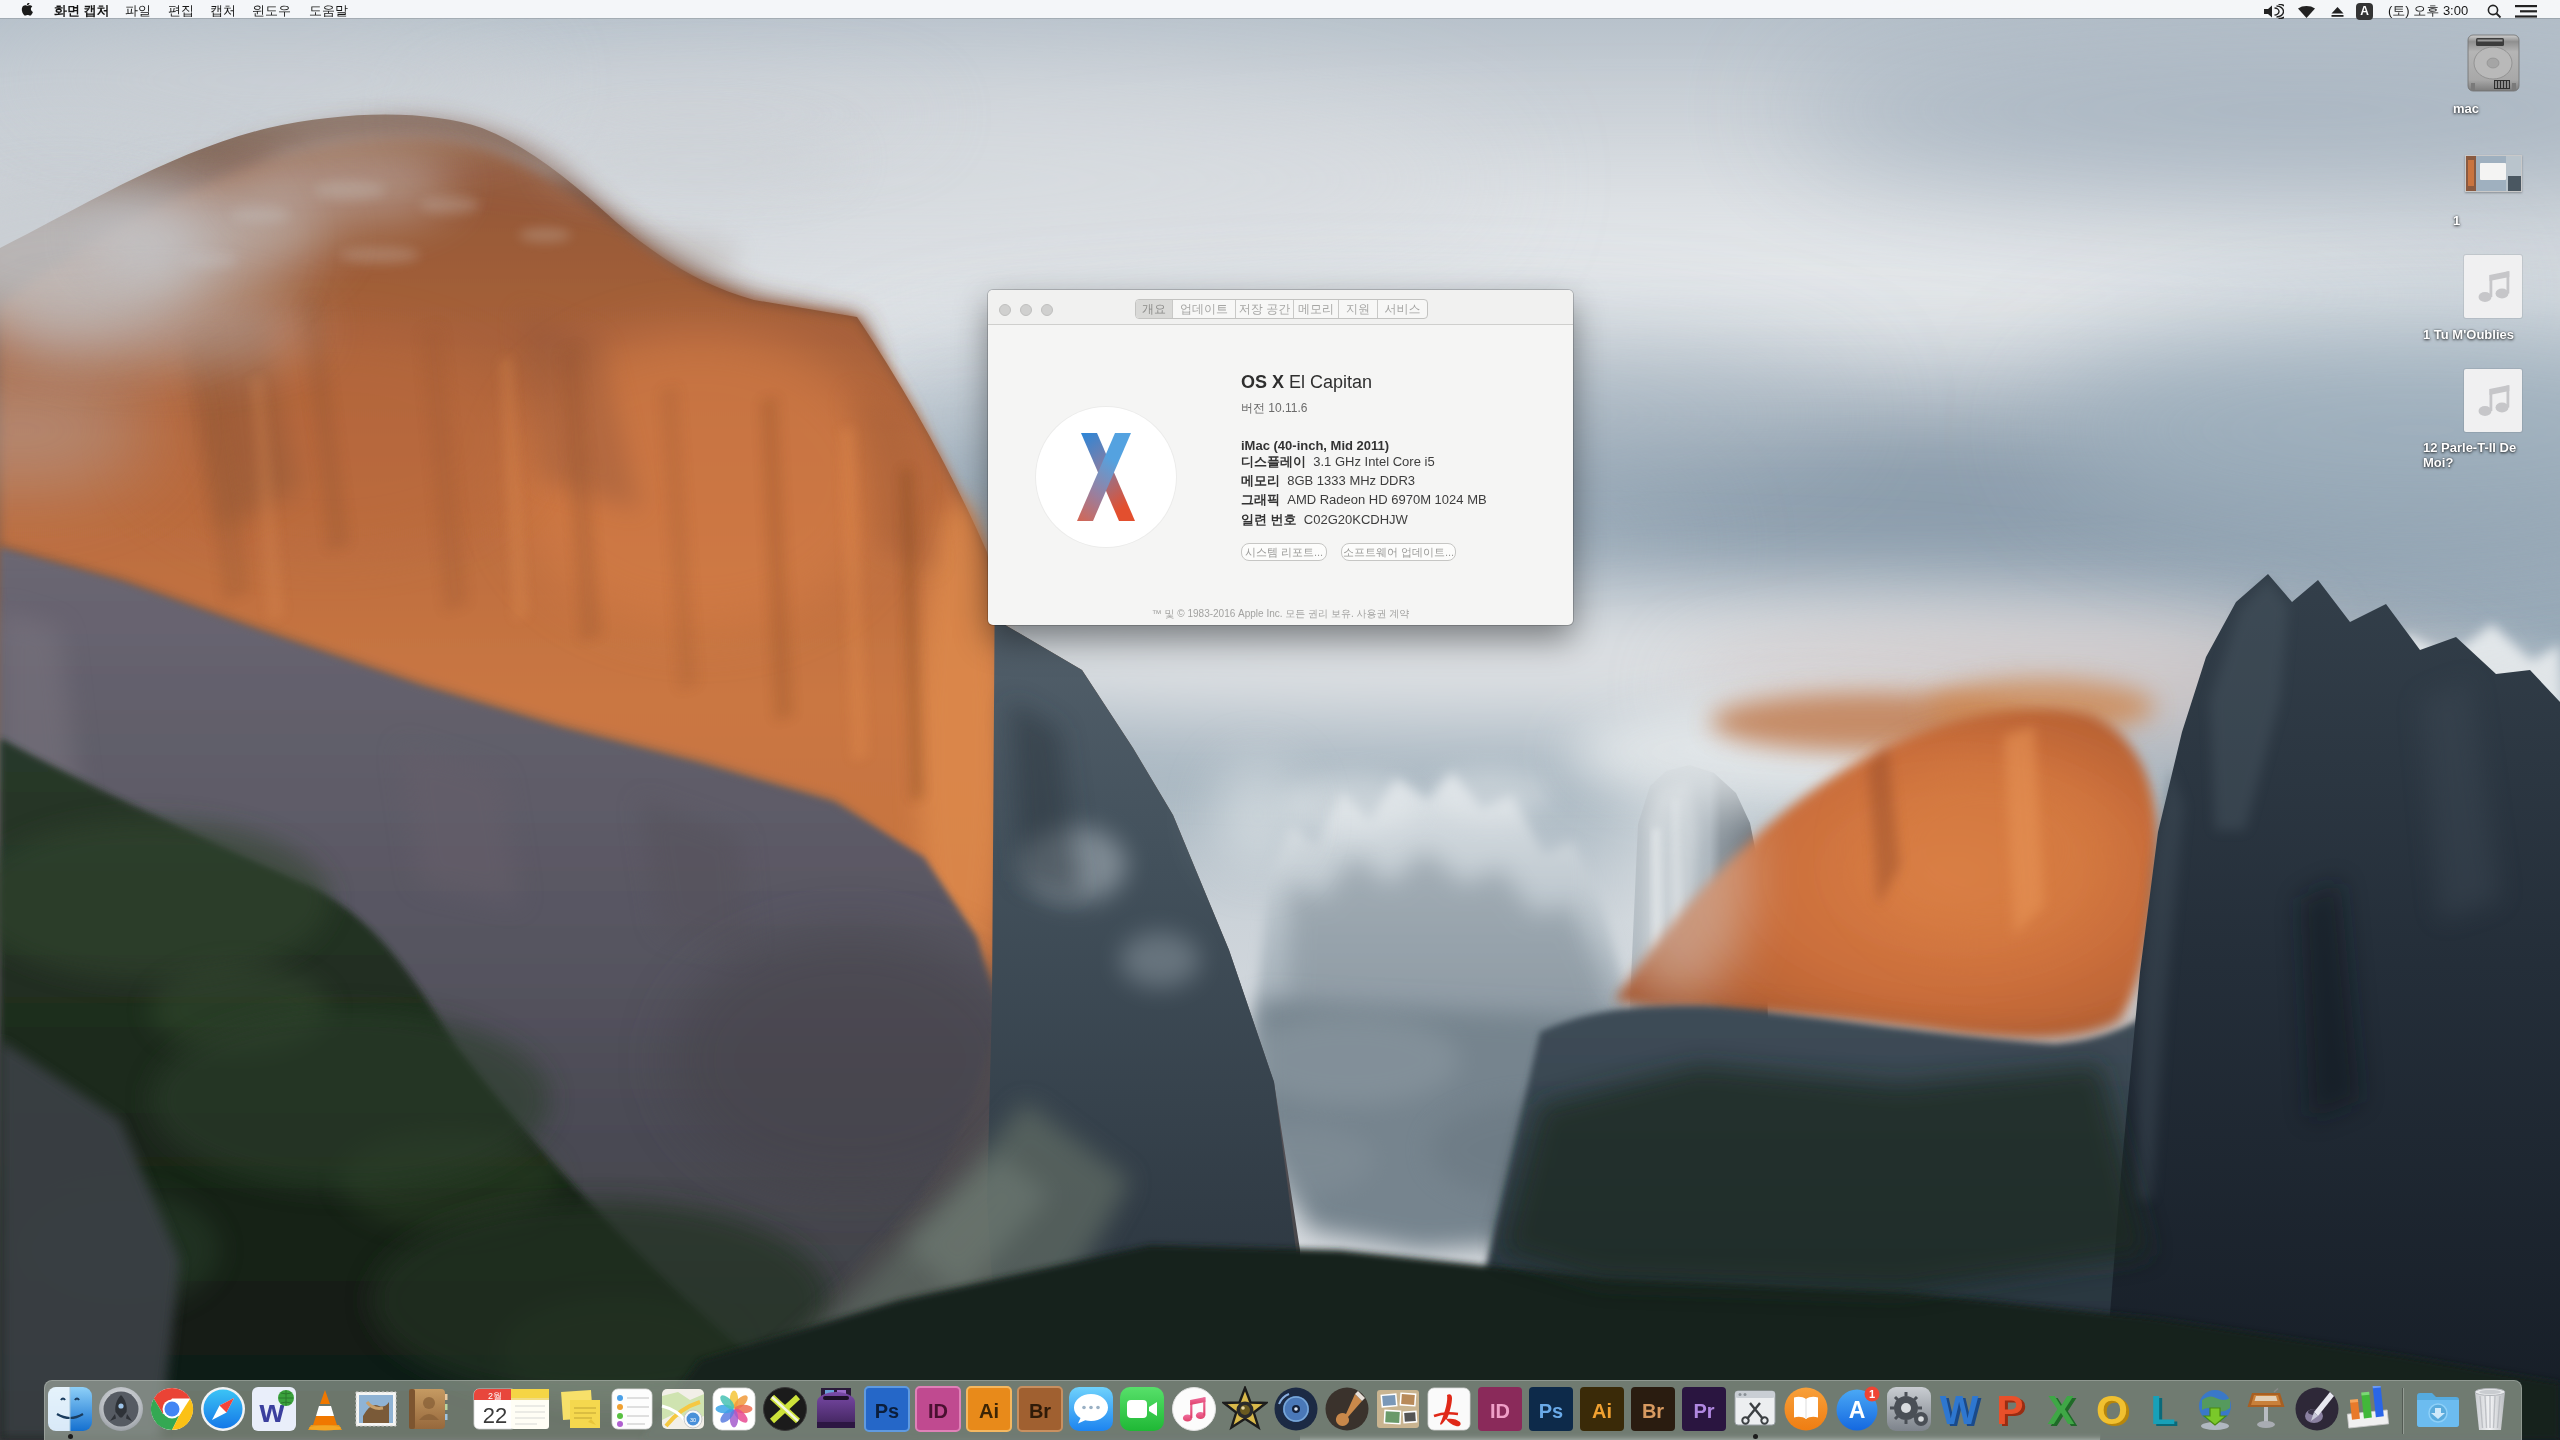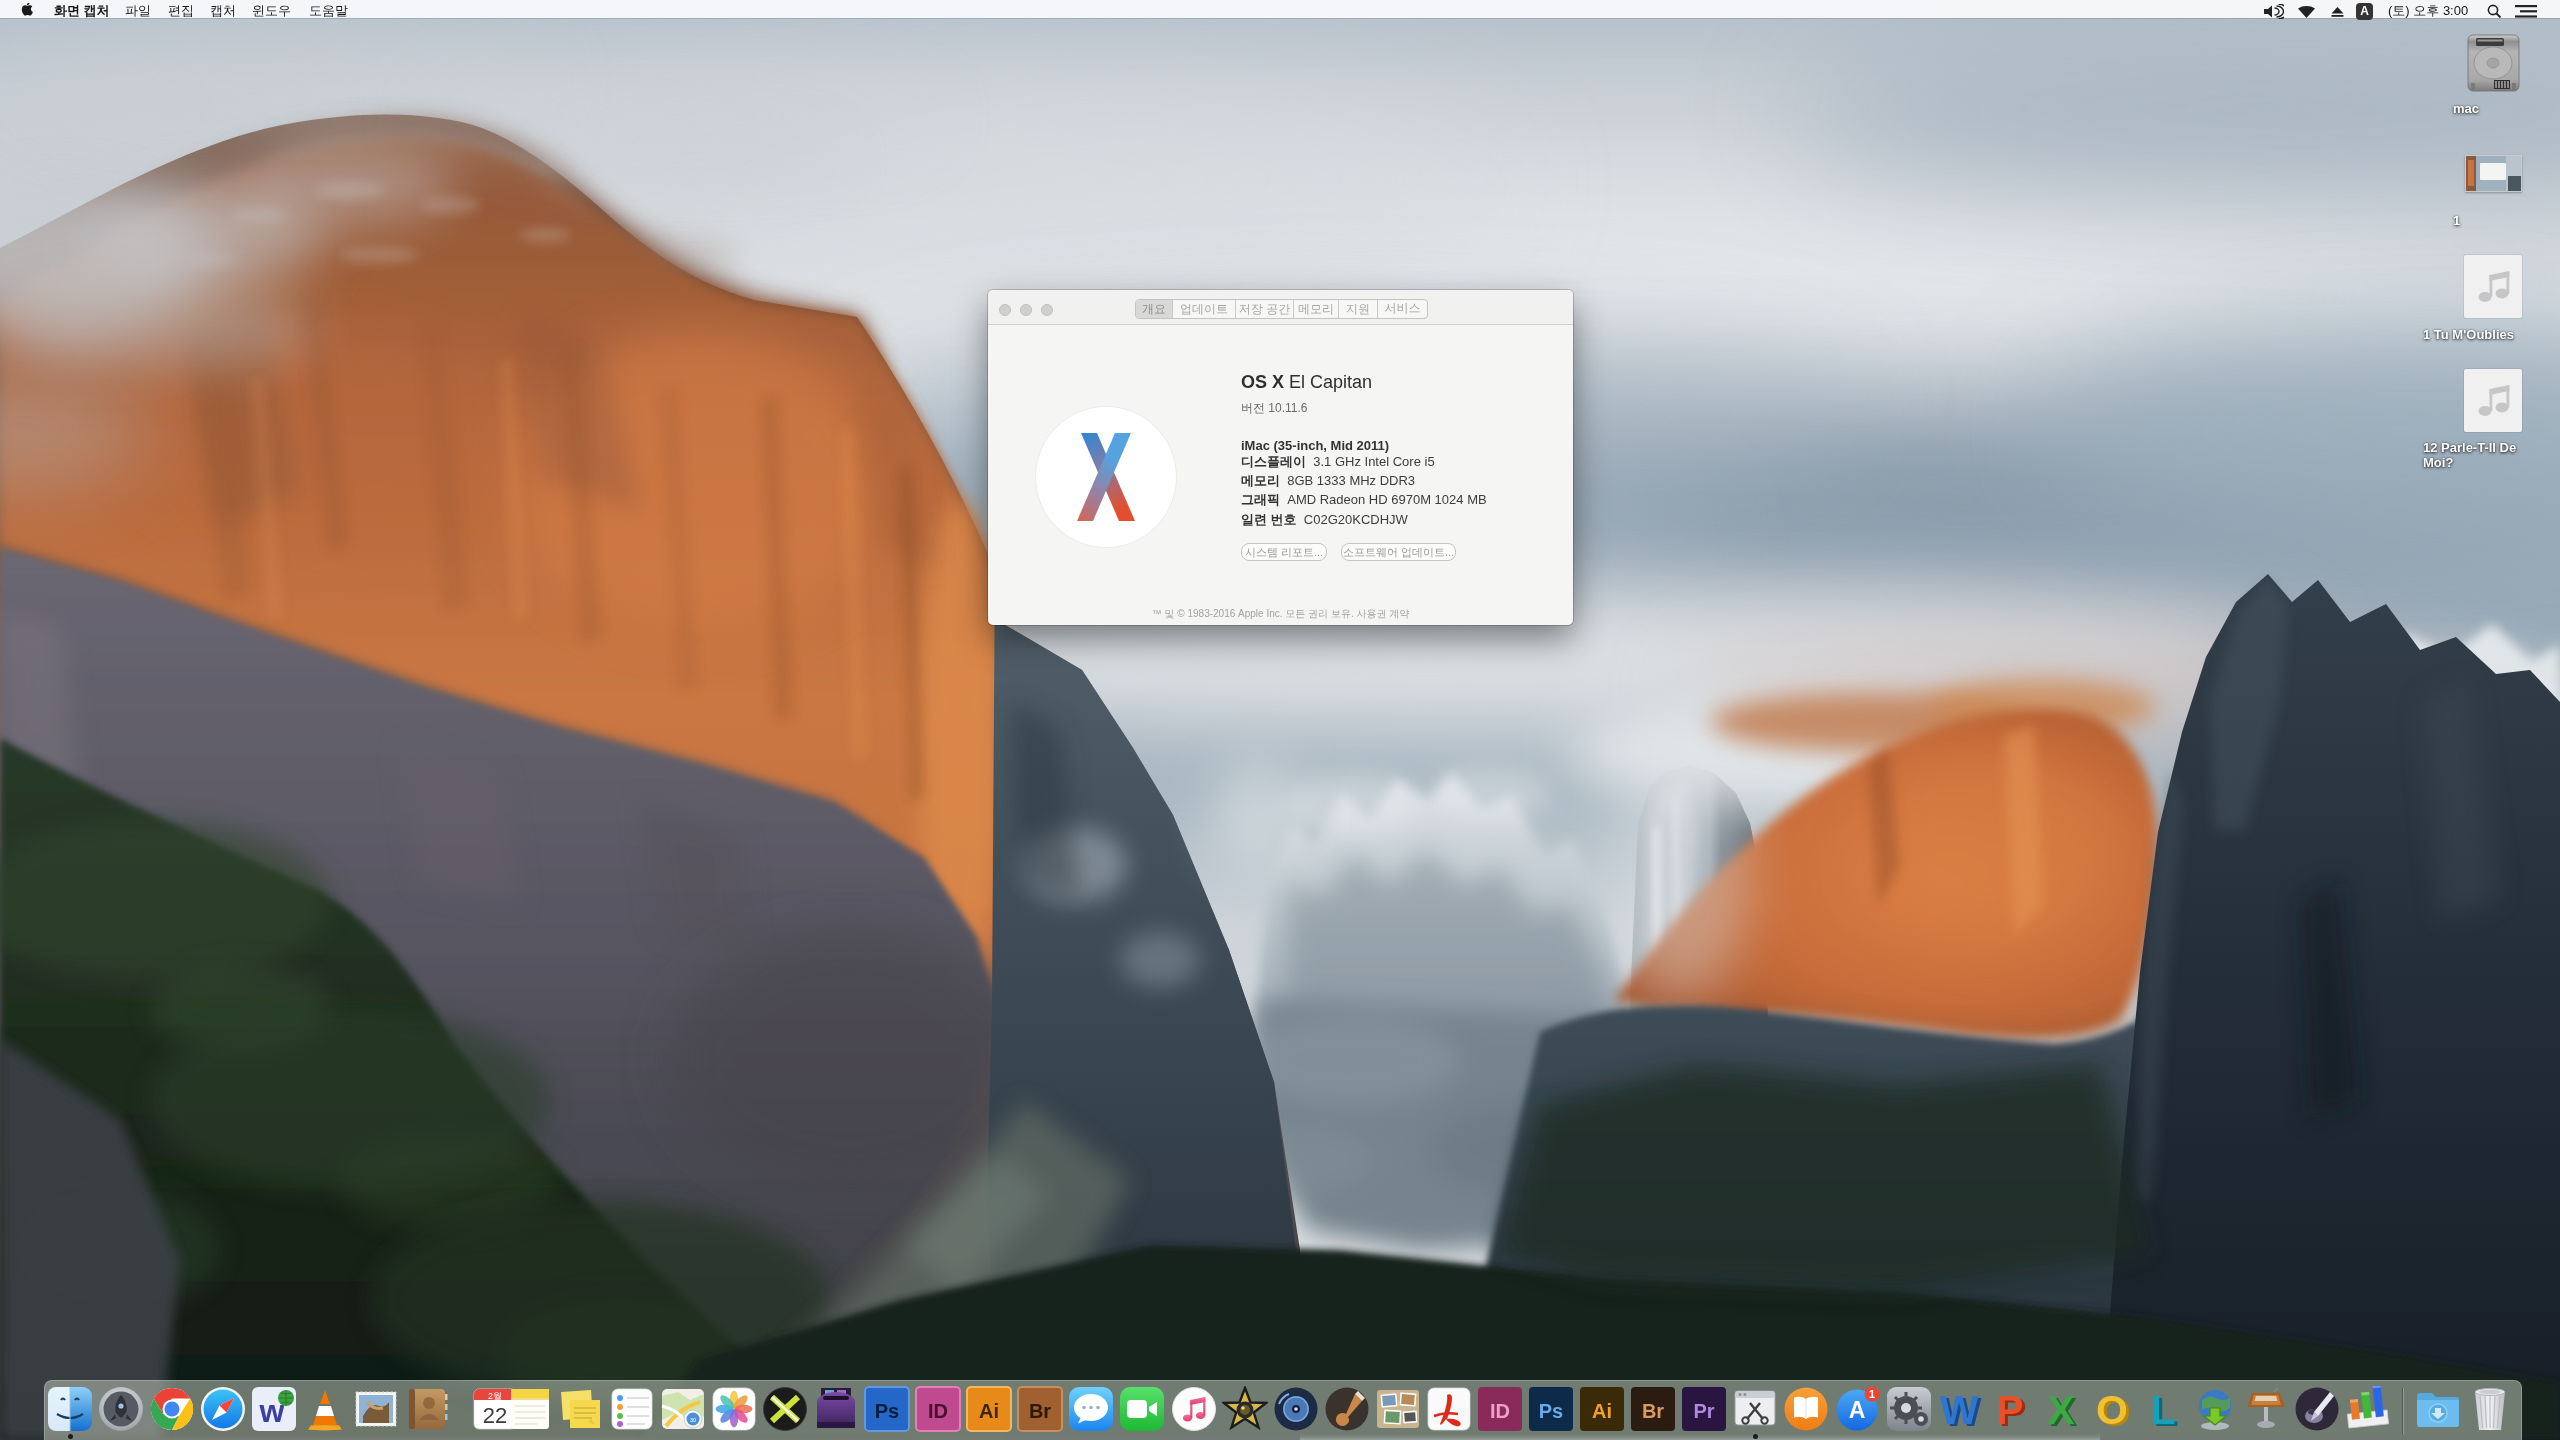--- a/index.html
+++ b/index.html
@@ -7,21 +7,21 @@
   #wall { position:absolute; left:0; top:0; width:2560px; height:1440px; }
 
   #menubar { position:absolute; left:0; top:0; width:2560px; height:18px; background:rgba(246,248,250,0.97); box-shadow:0 1px 0 rgba(0,0,0,0.12); z-index:40; }
   .mi { position:absolute; top:0; height:22px; line-height:22px; font-size:13px; color:#161616; }
   .mi.b { font-weight:bold; }
   #win { position:absolute; left:988px; top:290px; width:585px; height:335px; background:#f5f5f4; border-radius:5px; box-shadow:0 0 0 1px rgba(0,0,0,0.18), 0 14px 34px rgba(0,0,0,0.42); z-index:30; }
   #tbar { position:absolute; left:0; top:0; width:100%; height:35px; background:#f1f1f0; border-bottom:1px solid #cfcfcd; border-radius:5px 5px 0 0; }
   .tl { position:absolute; top:14px; width:12px; height:12px; border-radius:50%; background:#d0d0cf; border:1px solid #bfbfbe; }
   #tabs { position:absolute; left:147px; top:9px; height:20px; display:flex; border:1px solid #c3c3c1; border-radius:4px; overflow:hidden; background:#f7f7f6; }
   .tab { height:18px; line-height:18px; font-size:12px; color:#a6a6a4; text-align:center; border-right:1px solid #c9c9c7; }
-  .tab:last-child { border-right:none;font-family:Liberation Mono, monospace; }
+  .tab:last-child { border-right:none; }
   .tab.sel { background:#d9d9d7; color:#8c8c8a; }
   #xlogo { position:absolute; left:48px; top:117px; width:140px; height:140px; border-radius:50%; background:#fff; box-shadow:0 0 0 1px rgba(0,0,0,0.04); }
   #wtitle { position:absolute; left:253px; top:82px; font-size:18px; color:#2f2f2f; letter-spacing:0; }
   #wver { position:absolute; left:253px; top:110px; font-size:12px; color:#6b6b6b; }
   .spec { position:absolute; left:253px; font-size:13px; color:#3d3d3d; white-space:pre; }
   .spec b { font-weight:bold; color:#333; }
   .wbtn { position:absolute; height:18px; line-height:16px; font-size:11px; white-space:nowrap; color:#9b9b99; background:#fcfcfb; border:1px solid #c6c6c4; border-radius:8px; text-align:center; }
   #wfoot { position:absolute; left:0; right:0; top:317px; text-align:center; font-size:10px; color:#a2a2a0; }
   .dicon { position:absolute; z-index:20; }
   .dlabel { position:absolute; z-index:20; color:#fff; font-size:13px; font-weight:bold; text-align:left; text-shadow:0 1px 3px rgba(0,0,0,0.75), 0 0 2px rgba(0,0,0,0.5); }
@@ -311,21 +311,21 @@
             <stop offset="0.45" stop-color="#9a7f9e"></stop>
             <stop offset="1" stop-color="#ef5a31"></stop>
         </linearGradient>
       </defs>
       <path d="M45,26 L61,26 L99,114 L83,114 Z" fill="url(#xg1)"></path>
       <path d="M95,26 L79,26 L41,114 L57,114 Z" fill="url(#xg2)"></path>
     </svg>
   </div>
   <div id="wtitle"><b>OS X</b> El Capitan</div>
   <div id="wver">버전 10.11.6</div>
-  <div class="spec" style="top:148px"><b>iMac (35-inch, Mid 2011)</b></div>
+  <div class="spec" style="top:148px"><b>iMac (40-inch, Mid 2011)</b></div>
   <div class="spec" style="top:163px"><b>디스플레이</b>  3.1 GHz Intel Core i5</div>
   <div class="spec" style="top:182px"><b>메모리</b>  8GB 1333 MHz DDR3</div>
   <div class="spec" style="top:201px"><b>그래픽</b>  AMD Radeon HD 6970M 1024 MB</div>
   <div class="spec" style="top:221px"><b>일련 번호</b>  C02G20KCDHJW</div>
   <div class="wbtn" style="left:253px;top:253px;width:86px">시스템 리포트...</div>
   <div class="wbtn" style="left:353px;top:253px;width:115px">소프트웨어 업데이트...</div>
   <div id="wfoot">™ 및 © 1983-2016 Apple Inc. 모든 권리 보유. 사용권 계약</div>
 </div>
 
 <div class="dicon" style="left:2464px;top:33px;width:59px;height:61px">

